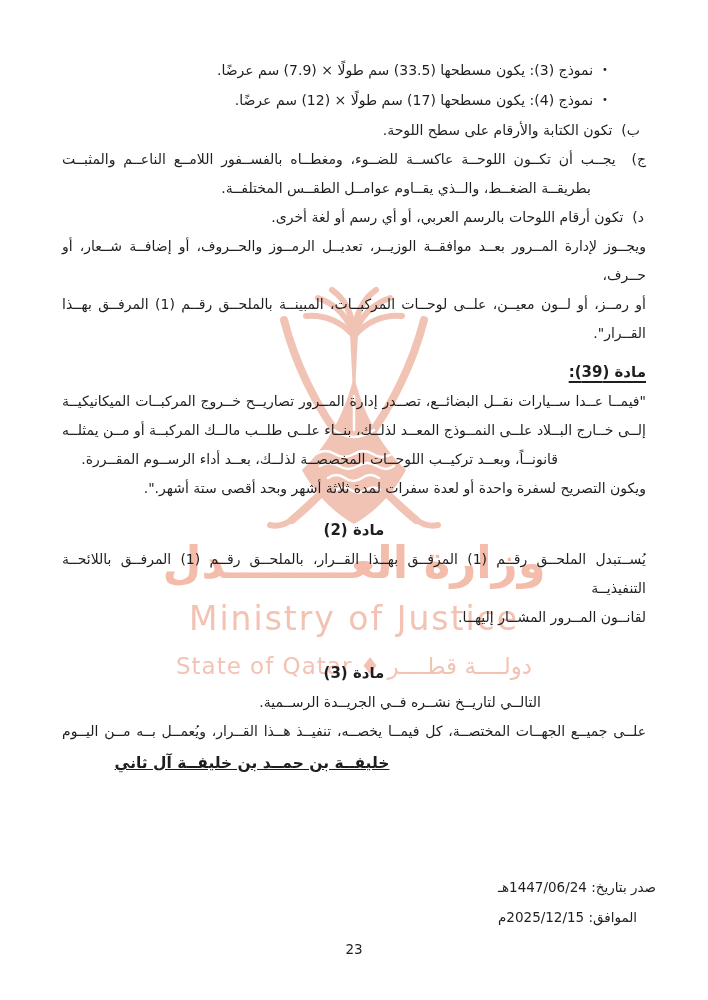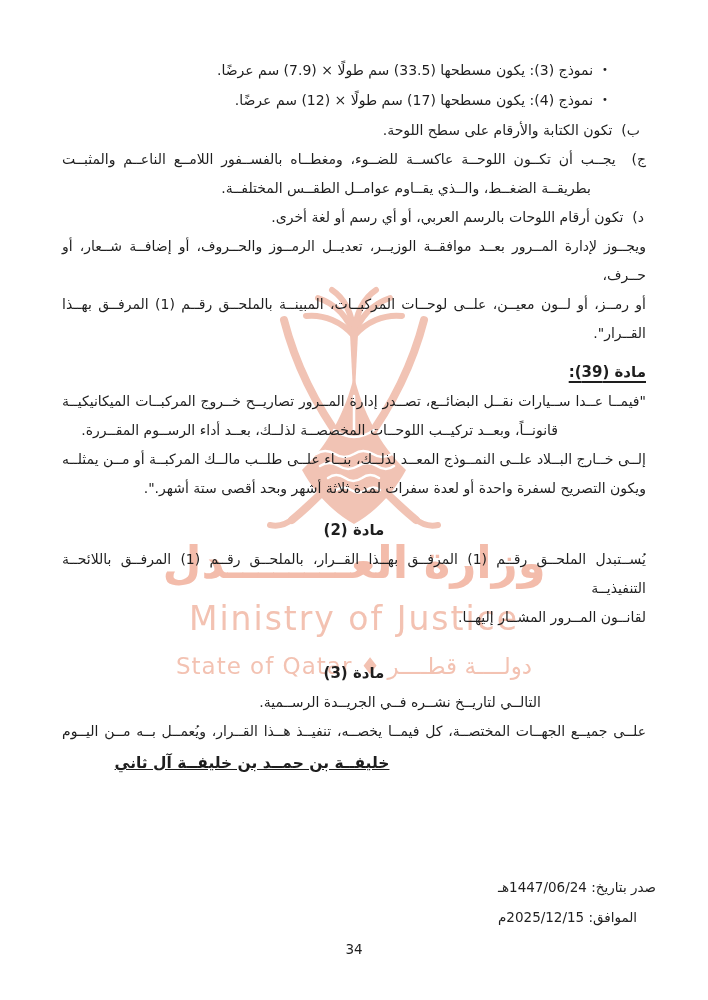--- a/index.html
+++ b/index.html
@@ -85,35 +85,35 @@
       <div class="tl al-right bullet-line"><span class="bullet">•</span><span>نموذج (3): يكون مسطحها (33.5) سم طولًا × (7.9) سم عرضًا.</span></div>
       <div class="tl al-right bullet-line"><span class="bullet">•</span><span>نموذج (4): يكون مسطحها (17) سم طولًا × (12) سم عرضًا.</span></div>
       <div class="tl al-right" style="padding-right: 6px;"><span>ب)&nbsp; تكون الكتابة والأرقام على سطح اللوحة.</span></div>
       <div class="tl al-justify"><span>ج)&nbsp; يجــب أن تكــون اللوحــة عاكســة للضــوء، ومغطــاه بالفســفور اللامــع الناعــم والمثبــت</span></div>
       <div class="tl al-right" style="padding-right: 55px;"><span>بطريقــة الضغــط، والــذي يقــاوم عوامــل الطقــس المختلفــة.</span></div>
       <div class="tl al-right" style="padding-right: 2px;"><span>د)&nbsp; تكون أرقام اللوحات بالرسم العربي، أو أي رسم أو لغة أخرى.</span></div>
       <div class="tl al-justify"><span>ويجــوز لإدارة المــرور بعــد موافقــة الوزيــر، تعديــل الرمــوز والحــروف، أو إضافــة شــعار، أو حــرف،</span></div>
       <div class="tl al-justify"><span>أو رمــز، أو لــون معيــن، علــى لوحــات المركبــات، المبينــة بالملحــق رقــم (1) المرفــق بهــذا القــرار".</span></div>
       <div class="tl al-right hd" style="margin-top: 10px;"><span class="u">مادة (39):</span></div>
       <div class="tl al-justify"><span>"فيمــا عــدا ســيارات نقــل البضائــع، تصــدر إدارة المــرور تصاريــح خــروج المركبــات الميكانيكيــة</span></div>
+      <div class="tl al-justify"><span>إلــى خــارج البــلاد علــى النمــوذج المعــد لذلــك، بنــاء علــى طلــب مالــك المركبــة أو مــن يمثلــه</span></div>
       <div class="tl al-right" style="padding-right: 88px;"><span>قانونــاً، وبعــد تركيــب اللوحــات المخصصــة لذلــك، بعــد أداء الرســوم المقــررة.</span></div>
-      <div class="tl al-justify"><span>إلــى خــارج البــلاد علــى النمــوذج المعــد لذلــك، بنــاء علــى طلــب مالــك المركبــة أو مــن يمثلــه</span></div>
       <div class="tl al-right"><span>ويكون التصريح لسفرة واحدة أو لعدة سفرات لمدة ثلاثة أشهر وبحد أقصى ستة أشهر.".</span></div>
       <div class="tl al-center hd" style="margin-top: 13px;"><span>مادة (2)</span></div>
       <div class="tl al-justify"><span>يُســتبدل الملحــق رقــم (1) المرفــق بهــذا القــرار، بالملحــق رقــم (1) المرفــق باللائحــة التنفيذيــة</span></div>
       <div class="tl al-right"><span>لقانــون المــرور المشــار إليهــا.</span></div>
       <div class="tl al-center hd" style="margin-top: 27px;"><span>مادة (3)</span></div>
       <div class="tl al-right" style="padding-right: 105px;"><span>التالــي لتاريــخ نشــره فــي الجريــدة الرســمية.</span></div>
       <div class="tl al-justify"><span>علــى جميــع الجهــات المختصــة، كل فيمــا يخصــه، تنفيــذ هــذا القــرار، ويُعمــل بــه مــن اليــوم</span></div>
     </div>
 
   <div class="signature">
     <div>خليفــة بن حمــد بن خليفــة آل ثاني</div>
   </div>
 
   <div class="issued">
     <div>صدر بتاريخ: 1447/06/24هـ</div>
     <div>الموافق: 2025/12/15م</div>
   </div>
 
-  <div class="page-number">34</div>
+  <div class="page-number">23</div>
 
 </div>
 
 </body></html>

